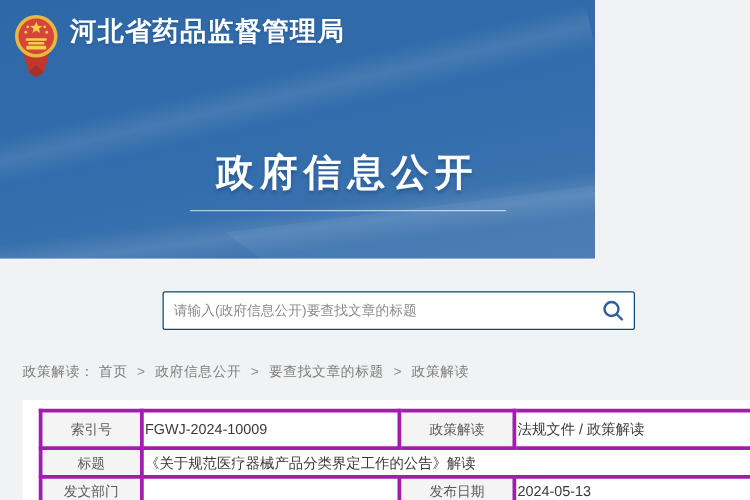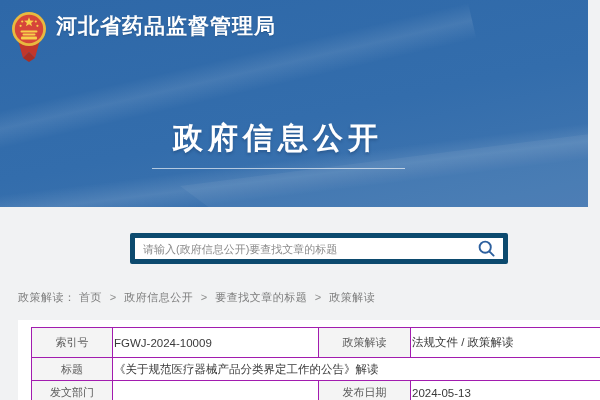--- a/index.html
+++ b/index.html
@@ -12,21 +12,21 @@
     height: 400px;
     overflow: hidden;
     background: #f1f2f3;
     margin: 0 auto;
   }
 
   
   .banner {
     position: absolute;
     left: 0; top: 0;
-    width: 588px; height: 207px;
+    width: 476px; height: 207px;
     background: linear-gradient(168deg, #2e68a8 0%, #336dac 55%, #4478b1 100%);
     overflow: hidden;
   }
   .wave { position: absolute; pointer-events: none; }
   .wave-1 {
     left: -140px; top: 30px; width: 620px; height: 120px;
     background: linear-gradient(180deg, rgba(255,255,255,0) 35%, rgba(255,255,255,0.10) 50%, rgba(255,255,255,0) 66%);
     transform: rotate(-13deg);
   }
   .wave-2 {
@@ -84,21 +84,21 @@
     position: absolute;
     left: 0; top: 207px;
     width: 600px; height: 113px;
     background: #f1f2f3;
   }
   .search-box {
     position: absolute;
     left: 130px; top: 26px;
     width: 378px; height: 31px;
     background: #ffffff;
-    border: 5px solid #0c4a6e;
+    border: 1px solid #0c4a6e;
     border-radius: 2px;
     display: flex;
     align-items: center;
   }
   .search-input {
     flex: 1;
     height: 100%;
     border: none;
     outline: none;
     background: transparent;
@@ -133,21 +133,21 @@
     background: #ffffff;
   }
   .info-table {
     position: absolute;
     left: 13px; top: 7px;
     border-collapse: collapse;
     table-layout: fixed;
     width: 640px;
   }
   .info-table td {
-    border: 1px solid #a21caf;
+    border: 3px solid #a21caf;
     font-size: 11px;
     overflow: hidden;
     white-space: nowrap;
   }
   .info-table .lbl {
     background: #f4f4f4;
     color: #5a5a5a;
     text-align: center;
   }
   .info-table .val {

